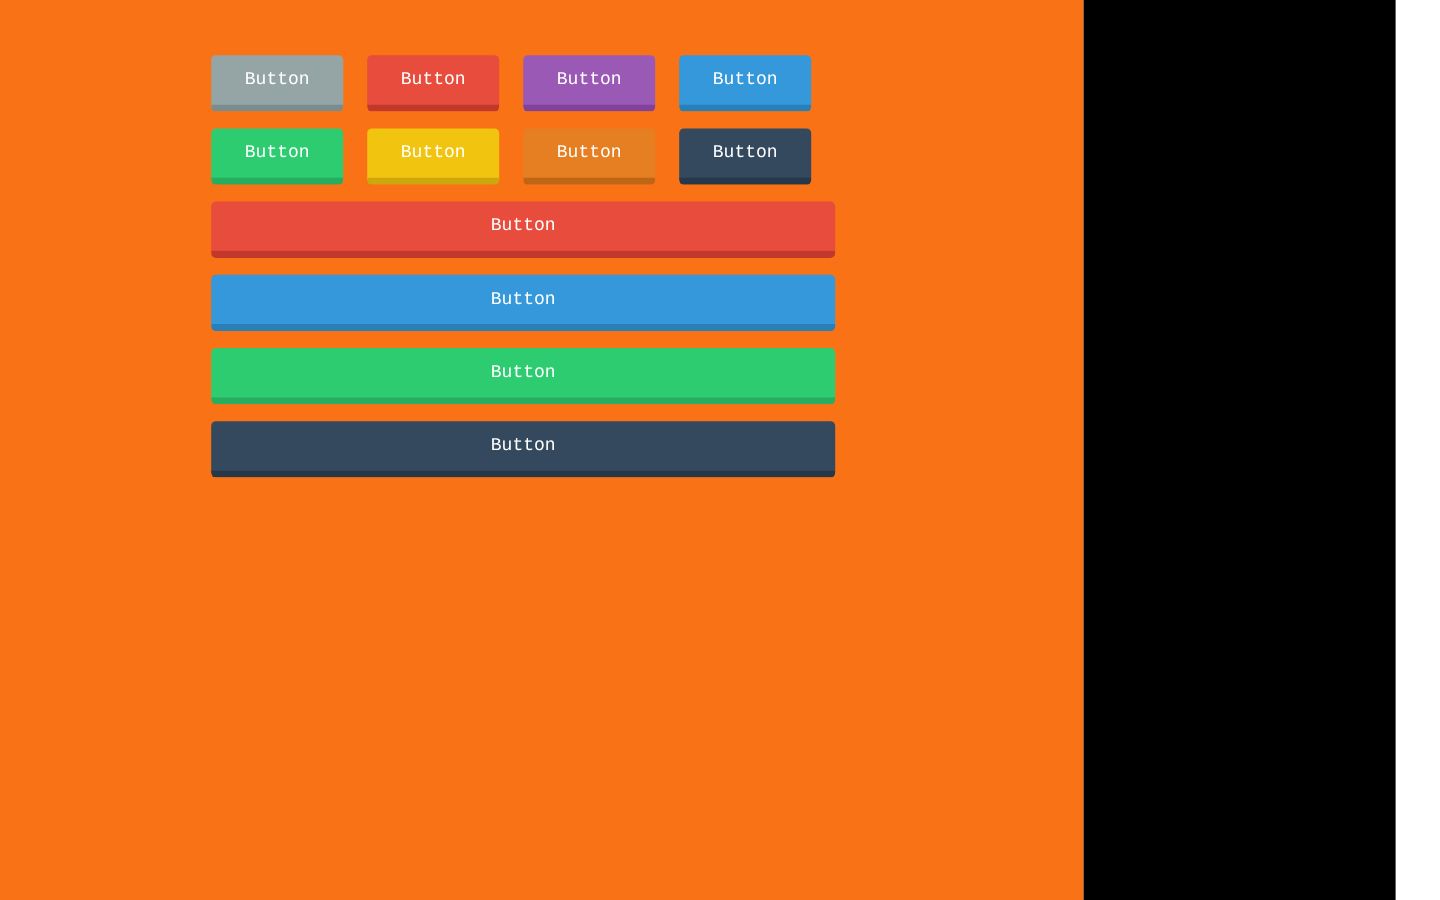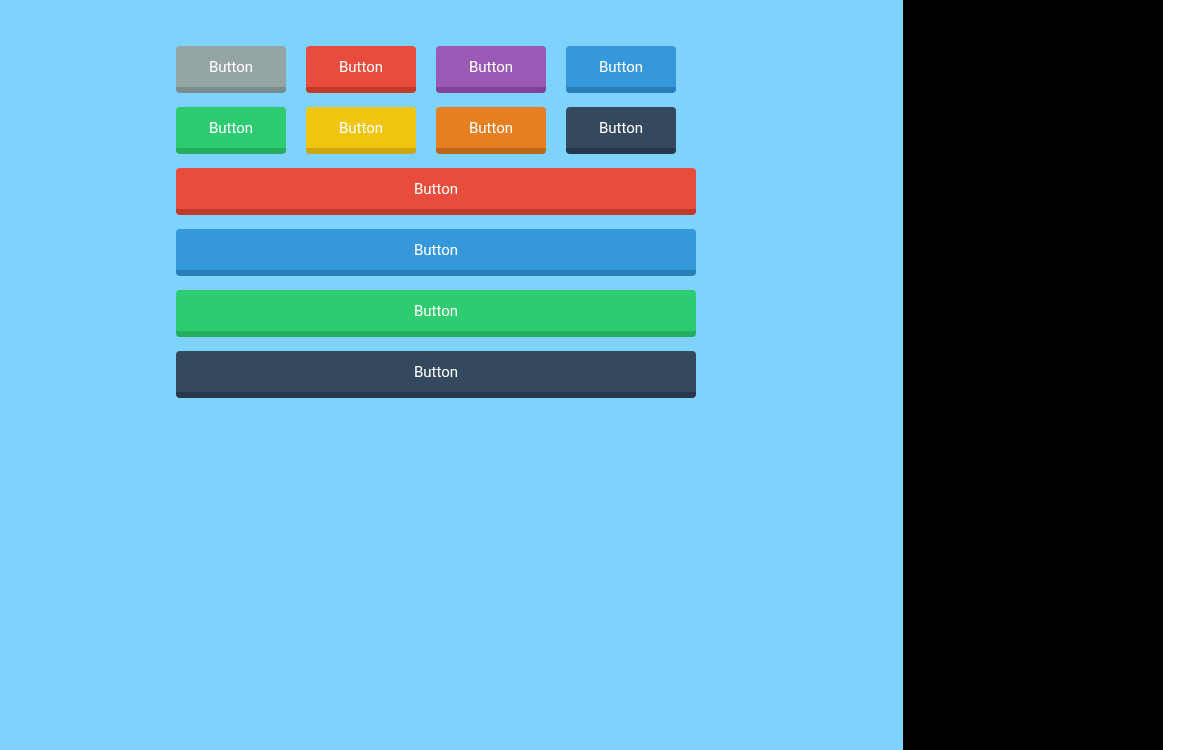--- a/index.html
+++ b/index.html
@@ -11,22 +11,23 @@
   body {
     font-family: -apple-system, BlinkMacSystemFont, "Segoe UI", Roboto, "Helvetica Neue", Arial, sans-serif;
     display: flex;
     width: 1200px;
     height: 750px;
     overflow: hidden;
   }
   .main-panel {
     width: 903px;
     height: 100%;
-    background: #7dd3fc;
+    background: #f97316;
     padding: 46px 0 0 0;
+    font-family: Liberation Mono, monospace;
   }
   .side-panel {
     width: 260px;
     height: 100%;
     background: #000000;
   }
   .content {
     width: 520px;
     margin-left: 176px;
   }

